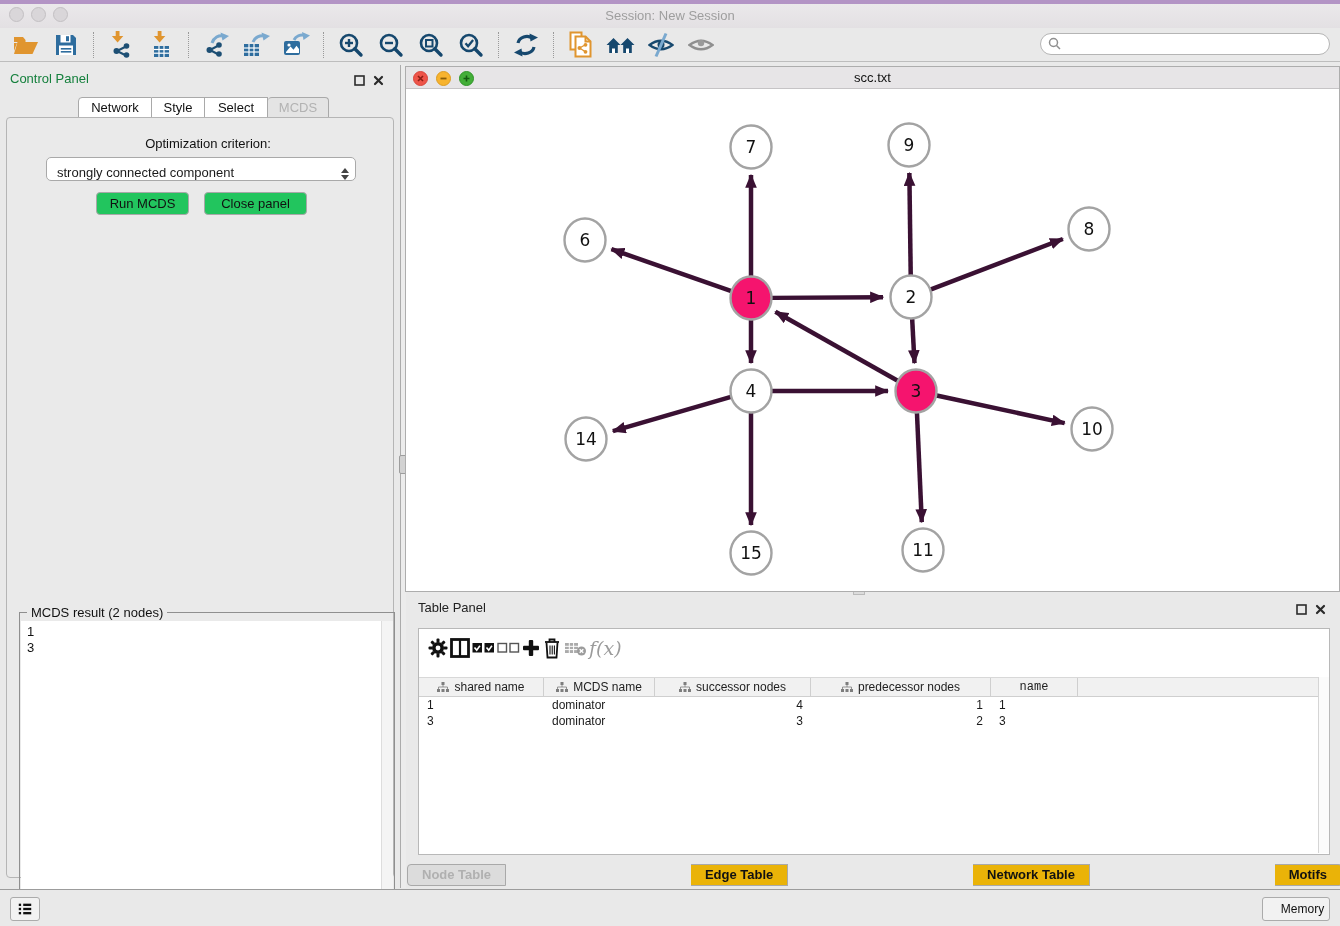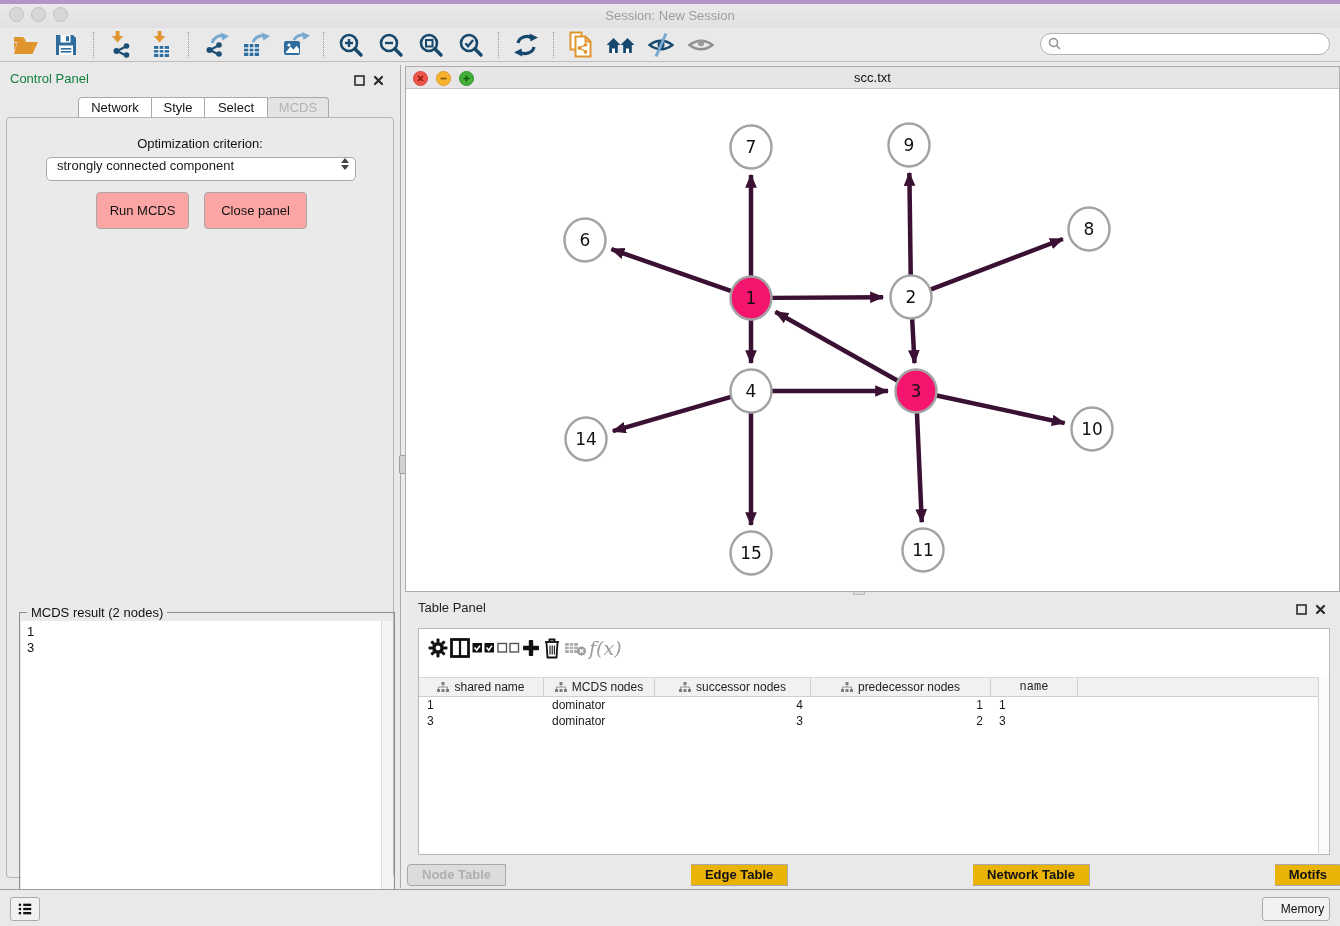--- a/index.html
+++ b/index.html
@@ -31,27 +31,27 @@
   .cp-btns{left:354px;top:72px}
   .cp-tabs{left:78px;top:97px;display:flex}
   .tab{height:19px;line-height:19px;text-align:center;font-size:13px;background:#fff;
        border:1px solid #a9a9a9;border-left:none;cursor:pointer;padding:0;color:#111}
   .tab:first-child{border-left:1px solid #a9a9a9;border-top-left-radius:4px}
   .tab:last-child{border-top-right-radius:4px}
   .tab.active{background:#e4e4e4;color:#b2b2b2;border-bottom-color:#e4e4e4;border-top-left-radius:4px;border-top-right-radius:4px}
   .cp-body{left:6px;top:117px;width:388px;height:761px;background:#eaeaea;border:1px solid #b5b5b5;border-radius:4px;box-sizing:border-box}
   .opt-label{left:6px;top:136px;width:388px;text-align:center;font-size:13px;color:#111}
   .selectbox{left:45px;top:157px;width:310px;height:24px;background:#fff;border:1px solid #a9a9a9;border-radius:5px;
-             display:flex;align-items:flex-start;padding:0 6px 0 10px;box-sizing:border-box;font-size:13px;cursor:pointer}
+             display:flex;align-items:flex-end;padding:0 6px 0 10px;box-sizing:border-box;font-size:13px;cursor:pointer}
   .selectbox .val{flex:1}
   .stepper{display:flex;flex-direction:column;gap:2px;align-items:center}
   .stepper i{width:0;height:0;border-left:4px solid transparent;border-right:4px solid transparent}
   .stepper .up{border-bottom:5px solid #444}
   .stepper .down{border-top:5px solid #444}
-  .btn{position:absolute;height:37px;background:#fca5a5;border:1px solid #a8a8a8;border-radius:4px;
+  .btn{position:absolute;height:23px;background:#22c55e;border:1px solid #a8a8a8;border-radius:4px;
        font-size:13px;font-family:"Liberation Sans",sans-serif;color:#111;cursor:pointer}
   .result-box{left:12px;top:494px;width:376px;height:378px;border:1px solid #8f8f8f;box-sizing:border-box}
   .result-legend{position:absolute;top:-8px;left:7px;background:#eaeaea;padding:0 4px;font-size:13px;color:#111}
   .result-inner{position:absolute;left:1px;top:8px;right:1px;bottom:1px;background:#fff}
   .result-scroll{position:absolute;right:0;top:0;bottom:0;width:11px;background:#f4f4f4;border-left:1px solid #ddd}
   .result-lines{position:absolute;left:6px;top:3px;font-size:13px;line-height:16px;color:#111;white-space:pre}
 
   
   .vsplit{left:400px;top:65px;width:5px;height:823px;background:#ececec;border-left:1px solid #ababab}
   .vsplit-handle{left:399px;top:455px;width:6px;height:17px;background:#d2d2d2;border:1px solid #9d9d9d;border-radius:2px}
@@ -283,21 +283,21 @@
         <path d="M2 2 L9 9 M9 2 L2 9" stroke="#2b2b2b" stroke-width="2.2" stroke-linecap="round"></path>
       </svg></span>
 </div>
 <div class="abs cp-tabs" id="cp-tabs">
     <div class="tab" style="width: 72px;">Network</div>
     <div class="tab" style="width: 52px;">Style</div>
     <div class="tab" style="width: 62px;">Select</div>
     <div class="tab active" style="width: 60px;">MCDS</div>
   </div>
 <div class="abs cp-body">
-  <div class="abs opt-label" style="left:0;width:386px;top:18px">Optimization criterion:</div>
+  <div class="abs opt-label" style="left:8px;width:386px;top:18px">Optimization criterion:</div>
   <div class="abs selectbox" style="left:39px;top:39px">
     <span class="val">strongly connected component</span>
     <span class="stepper">
         <i class="up"></i>
         <i class="down"></i>
       </span>
   </div>
   <button class="btn" style="left:89px;top:74px;width:93px">Run MCDS</button>
   <button class="btn" style="left:197px;top:74px;width:103px">Close panel</button>
   <div class="abs result-box">
@@ -508,21 +508,21 @@
         <div class="th" style="width: 111px;">
           <svg width="12" height="11" viewBox="0 0 12 11">
             <g fill="#7d7d7d">
               <rect x="4.5" y="0" width="3" height="3"></rect>
               <rect x="0" y="7" width="3" height="3"></rect>
               <rect x="4.5" y="7" width="3" height="3"></rect>
               <rect x="9" y="7" width="3" height="3"></rect>
             </g>
             <path d="M6 3 V5 M1.5 7 V5 H10.5 V7" stroke="#7d7d7d" stroke-width="0.8" fill="none"></path>
           </svg>
-          <span>MCDS nodes</span>
+          <span>MCDS name</span>
         </div>
         <div class="th" style="width: 156px;">
           <svg width="12" height="11" viewBox="0 0 12 11">
             <g fill="#7d7d7d">
               <rect x="4.5" y="0" width="3" height="3"></rect>
               <rect x="0" y="7" width="3" height="3"></rect>
               <rect x="4.5" y="7" width="3" height="3"></rect>
               <rect x="9" y="7" width="3" height="3"></rect>
             </g>
             <path d="M6 3 V5 M1.5 7 V5 H10.5 V7" stroke="#7d7d7d" stroke-width="0.8" fill="none"></path>

